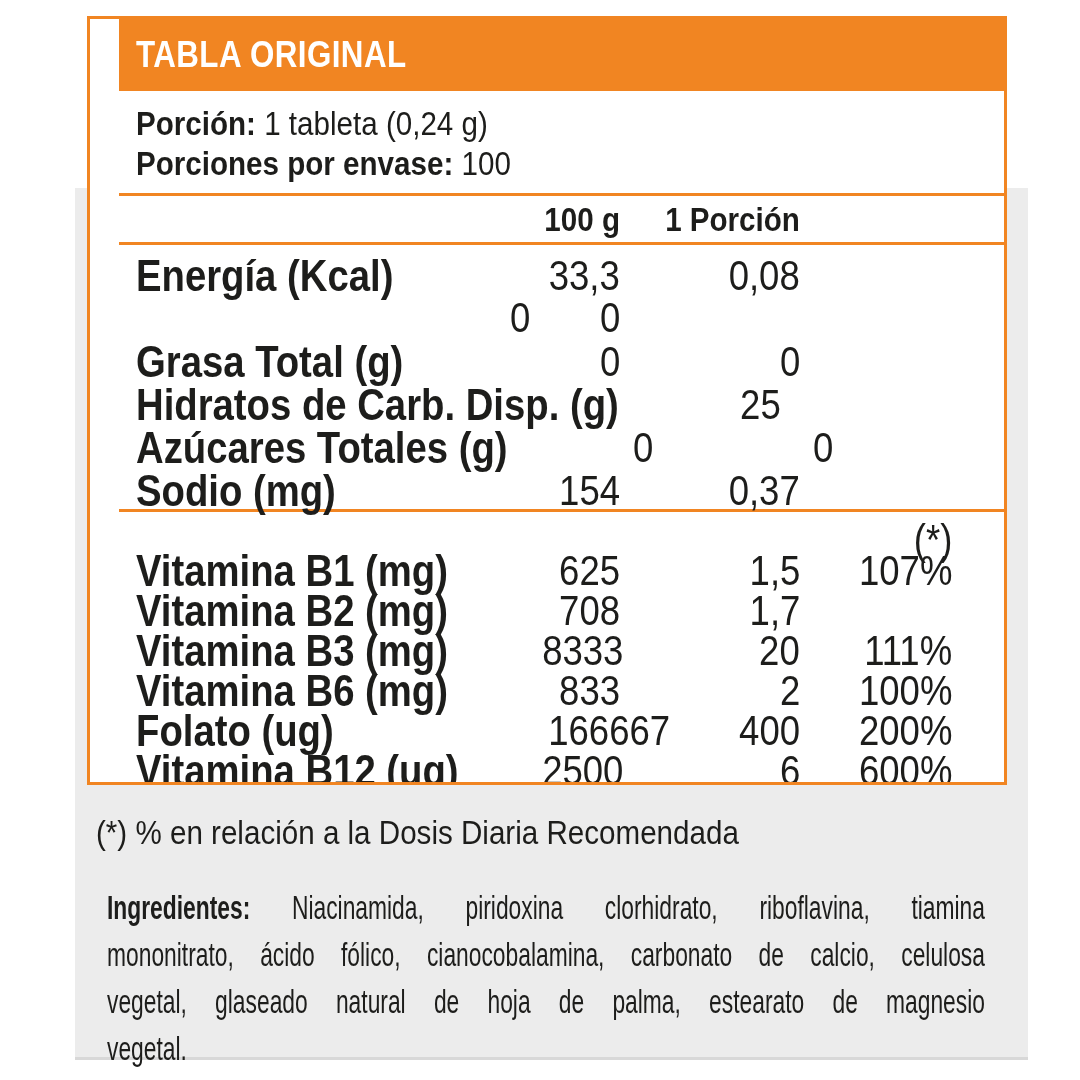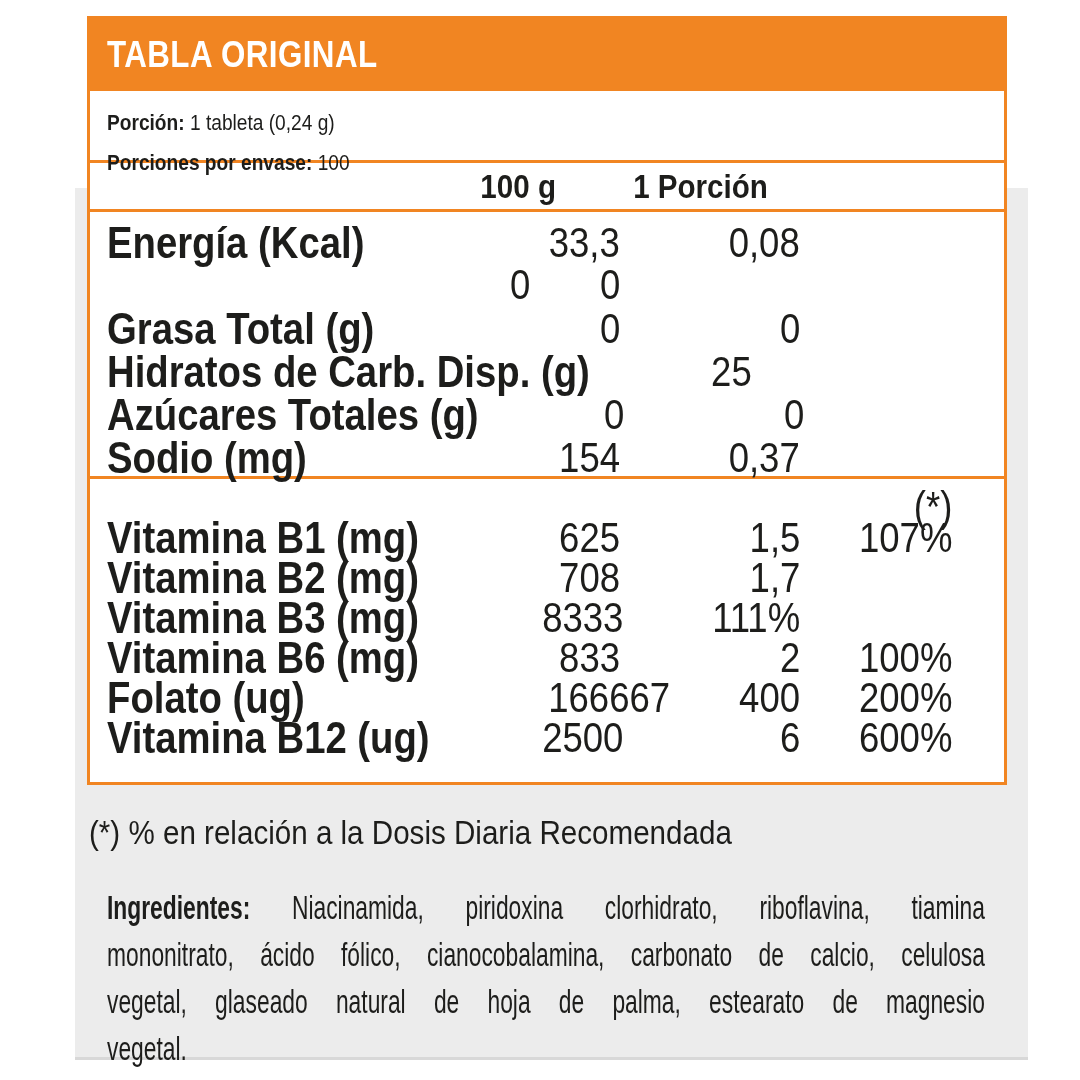--- a/index.html
+++ b/index.html
@@ -22,55 +22,55 @@
   .gray-panel{
     position:absolute;left:75px;top:188px;width:953px;height:872px;
     background:var(--panel-bg);
     border-bottom:3px solid var(--panel-edge);
   }
   
   .card{
     position:absolute;left:87px;top:16px;width:920px;height:769px;
     background:#fff;border:3px solid var(--accent);
     overflow:hidden;
+    padding-left:29px;
   }
   .card-header{
     height:72px;background:var(--accent);
     display:flex;align-items:center;padding-left:17px;
   }
   .card-title{
     color:var(--header-text);font-size:36px;font-weight:700;letter-spacing:.5px;
   }
   
   .cond{display:inline-block;transform:scaleX(.87);transform-origin:left center;white-space:nowrap}
   .cond-r{display:inline-block;transform:scaleX(.87);transform-origin:right center;white-space:nowrap}
   .serving{
-    height:69px;padding:12px 0 0 17px;font-size:22px;line-height:40px;
+    height:102px;padding:12px 0 0 17px;font-size:34px;line-height:40px;
   }
   .b{font-weight:700}
   .grid-row{
     display:grid;grid-template-columns:1fr 90px 180px 152px;
     padding:0 52px 0 17px;align-items:center;
   }
   .colhead{
     height:52px;font-weight:700;font-size:34px;
     border-top:3px solid var(--accent);
     border-bottom:3px solid var(--accent);
-    gap:32px;
   }
   .num{text-align:right;font-size:42px;font-weight:400}
   .lbl{font-size:44px;font-weight:700;text-align:left}
   .hnum{text-align:right;font-size:34px;font-weight:700}
   .sec1{padding-top:6px}
   .sec1 .grid-row{height:43px}
   .divider{border-top:3px solid var(--accent)}
   .sec2 .star-row{height:34px;padding-top:4px}
   .sec2 .grid-row.vit{height:40px}
   .footnote{
-    position:absolute;left:89px;top:812px;font-size:34px;line-height:40px;
+    position:absolute;left:96px;top:812px;font-size:34px;line-height:40px;
   }
   .ingredients{
     position:absolute;left:107px;top:884px;width:1270px;
     transform:scaleX(.6913);transform-origin:left top;
     font-size:33px;line-height:47px;
   }
   .jline{text-align:justify;text-align-last:justify}
   .lastline{text-align:left}
 </style>
 </head>
@@ -155,20 +155,21 @@
         <div class="num"><span class="cond-r">107%</span></div>
       </div>
       <div class="grid-row vit">
         <div class="lbl"><span class="cond">Vitamina B2 (mg)</span></div>
         <div class="num"><span class="cond-r">708</span></div>
         <div class="num"><span class="cond-r">1,7</span></div>
       </div>
       <div class="grid-row vit">
         <div class="lbl"><span class="cond">Vitamina B3 (mg)</span></div>
         <div class="num"><span class="cond-r">8333</span></div>
+        <div class="num"><span class="cond-r">20</span></div>
         <div class="num"><span class="cond-r">111%</span></div>
       </div>
       <div class="grid-row vit">
         <div class="lbl"><span class="cond">Vitamina B6 (mg)</span></div>
         <div class="num"><span class="cond-r">833</span></div>
         <div class="num"><span class="cond-r">2</span></div>
         <div class="num"><span class="cond-r">100%</span></div>
       </div>
       <div class="grid-row vit">
         <div class="lbl"><span class="cond">Folato (ug)</span></div>

